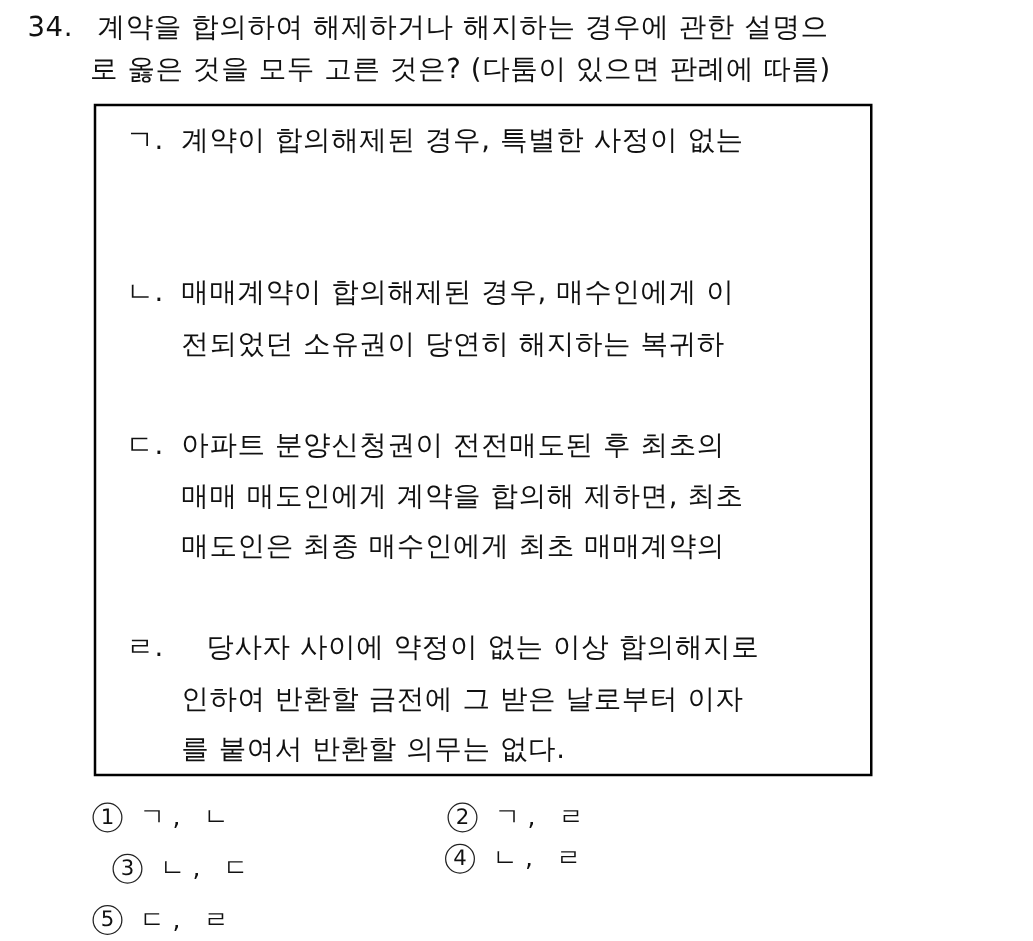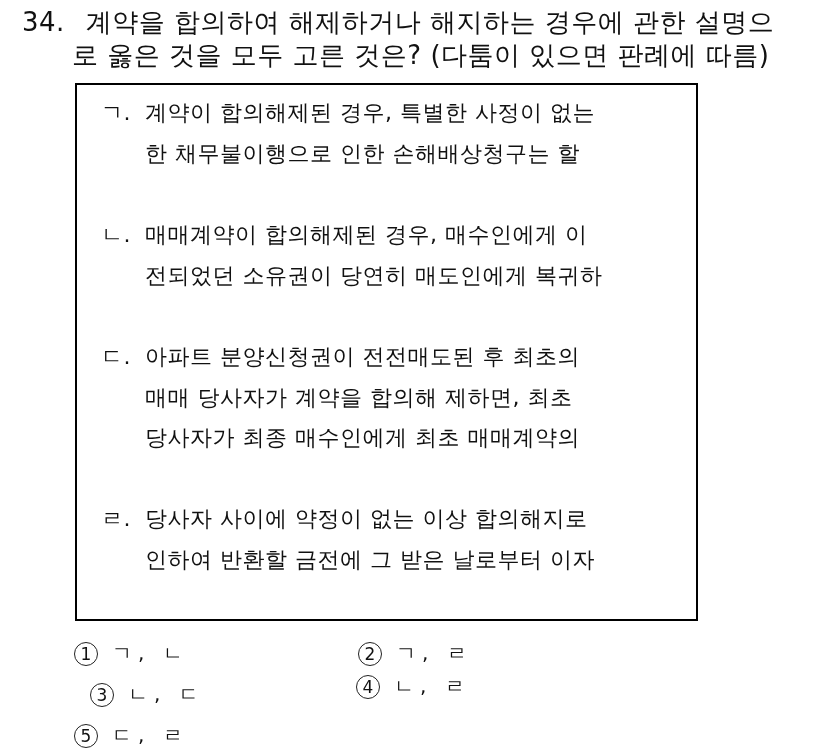--- a/index.html
+++ b/index.html
@@ -1,18 +1,18 @@
 <!DOCTYPE html>
 <html><head>
 <meta charset="utf-8">
 <style>
   html, body { margin: 0; padding: 0; background: #ffffff; }
   body { width: 826px; height: 753px; position: relative; overflow: hidden;
          font-family: "DejaVu Sans", "Liberation Sans", sans-serif; color: #111; }
-  .question { position: absolute; left: 22px; top: 6px; width: 790px; font-size: 26px; line-height: 33px; letter-spacing: 0.5px; }
+  .question { position: absolute; left: 22px; top: 6px; width: 790px; font-size: 22px; line-height: 33px; letter-spacing: 0.5px; }
   .q-line { white-space: nowrap; }
   .q-line.cont { padding-left: 50px; }
   .box { position: absolute; left: 75px; top: 83px; width: 619px; height: 534px;
          border: 2.5px solid #000; box-sizing: content-box; }
   .item { position: absolute; left: 24px; width: 580px; font-size: 22px; line-height: 40.5px; letter-spacing: 0.5px; }
   .item .line { white-space: nowrap; display: flex; justify-content: space-between; }
   .item .line.last { justify-content: flex-start; gap: 9px; }
   .item .line.indent { padding-left: 44px; }
   .item .marker { display: inline-block; width: 44px; }
   .item .first { display: flex; }
@@ -33,46 +33,46 @@
   <div class="q-line cont">로 옳은 것을 모두 고른 것은? (다툼이 있으면 판례에 따름)</div>
 </div>
 
 <div class="box">
 
   <div class="item" style="top:8px;">
     <div class="first">
       <span class="marker">ㄱ.</span>
       <span class="line" style="flex:1;">계약이 합의해제된 경우, 특별한 사정이 없는</span>
     </div>
-    <div class="line indent">한 채무불이행으로 인한 손해배상청구는 할</div>
   </div>
 
   <div class="item" style="top:130px;">
     <div class="first">
       <span class="marker">ㄴ.</span>
       <span class="line" style="flex:1;">매매계약이 합의해제된 경우, 매수인에게 이</span>
     </div>
-    <div class="line indent">전되었던 소유권이 당연히 매도인에게 복귀하</div>
+    <div class="line indent">전되었던 소유권이 당연히 해지하는 복귀하</div>
   </div>
 
   <div class="item" style="top:252px;">
     <div class="first">
       <span class="marker">ㄷ.</span>
       <span class="line" style="flex:1;">아파트 분양신청권이 전전매도된 후 최초의</span>
     </div>
-    <div class="line indent">매매 당사자가 계약을 합의해 제하면, 최초</div>
-    <div class="line indent">당사자가 최종 매수인에게 최초 매매계약의</div>
+    <div class="line indent">매매 매도인에게 계약을 합의해 제하면, 최초</div>
+    <div class="line indent">매도인은 최종 매수인에게 최초 매매계약의</div>
   </div>
 
   <div class="item" style="top:414px;">
     <div class="first">
       <span class="marker">ㄹ.</span>
-      <span class="line" style="flex:1;">당사자 사이에 약정이 없는 이상 합의해지로</span>
+      <span class="line" style="flex:1;margin-left:20px;">당사자 사이에 약정이 없는 이상 합의해지로</span>
     </div>
     <div class="line indent">인하여 반환할 금전에 그 받은 날로부터 이자</div>
+    <div class="line indent last">를 붙여서 반환할 의무는 없다.</div>
   </div>
 </div>
 
 <div class="choices">
   <div class="choice" style="left:0; top:0;">
     <span class="num">1</span><span class="ans">ㄱ, ㄴ</span>
   </div>
   <div class="choice" style="left:284px; top:0;">
     <span class="num">2</span><span class="ans">ㄱ, ㄹ</span>
   </div>

